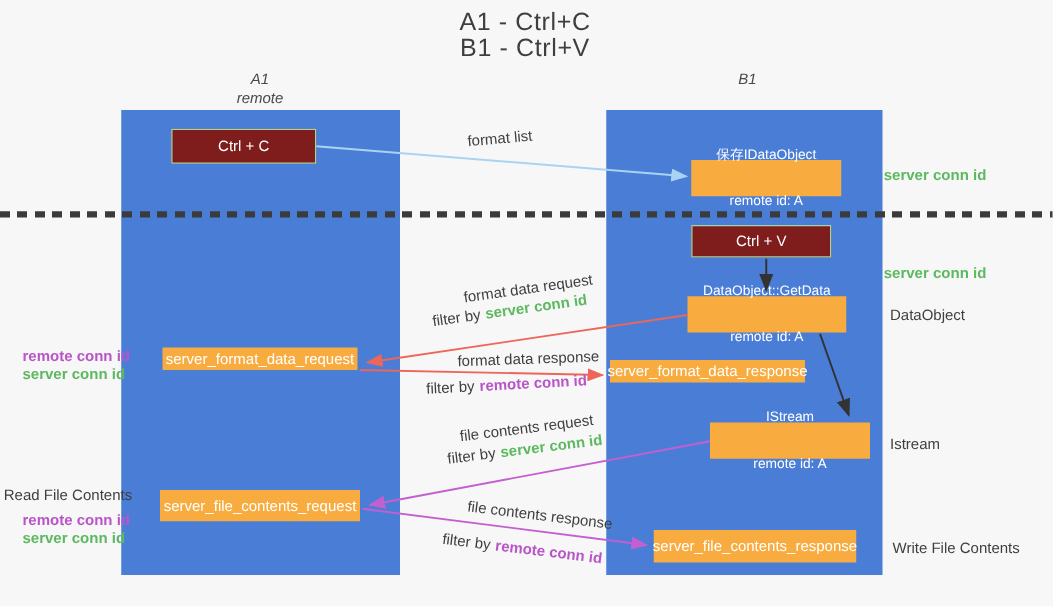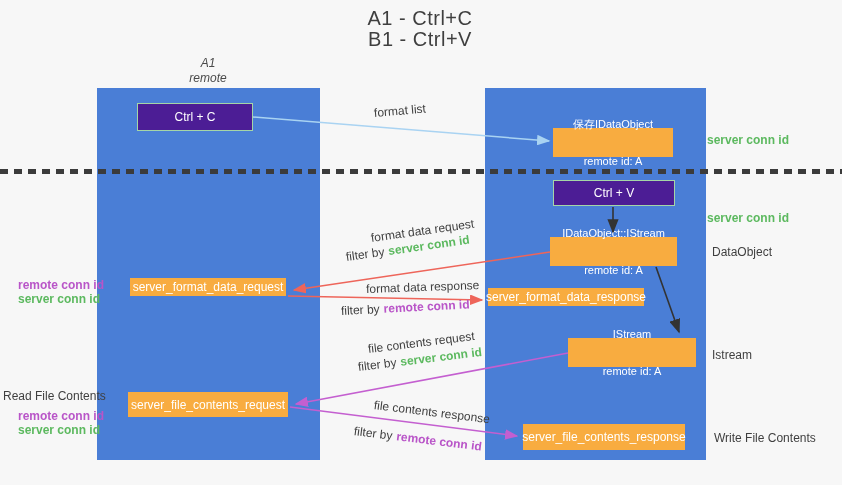--- a/index.html
+++ b/index.html
@@ -17,21 +17,21 @@
   
   .lane{background:#4a7ed6;}
   .lane-left{left:97px;top:88px;width:223px;height:372px;}
   .lane-right{left:485px;top:88px;width:221px;height:372px;}
   
   .dotted{left:0;top:169px;width:842px;height:5px;
     background:repeating-linear-gradient(90deg,#3b3b3b 0 8px,transparent 8px 14px);}
   
   .node{display:flex;flex-direction:column;align-items:center;justify-content:center;
     color:#ffffff;text-align:center;box-sizing:border-box;}
-  .green{background:#4c1d95;border:1px solid #a5d6a7;font-size:12px;}
+  .green{background:#7f1d1d;border:1px solid #a5d6a7;font-size:12px;}
   .orange{background:#f8ac40;font-size:12px;}
   .orange.small{font-size:11px;line-height:13px;gap:24px;}
   
   .green-id{color:#5cb95f;font-weight:bold;font-size:12px;white-space:nowrap;}
   .purple-id{color:#b955c8;font-weight:bold;font-size:12px;white-space:nowrap;}
   .side-label{font-size:12px;color:#3f3f3f;white-space:nowrap;}
   .right-align{text-align:right;width:78px;}
   
   .arrow-label{font-size:12px;color:#3f3f3f;white-space:nowrap;transform-origin:left center;}
   .two-tone{display:flex;gap:4px;}
@@ -43,42 +43,43 @@
 <div class="abs title">
   <div>A1 - Ctrl+C</div>
   <div>B1 - Ctrl+V</div>
 </div>
 
 <div class="abs lane-header" style="left:138px;top:56px;">
   <div>A1</div>
   <div>remote</div>
 </div>
 <div class="abs lane-header" style="left:528px;top:56px;">
+  <div>B1</div>
 </div>
 
 <div class="abs lane lane-left"></div>
 <div class="abs lane lane-right"></div>
 
 <div class="abs dotted"></div>
 
 <div class="abs node green" style="left:137px;top:103px;width:116px;height:28px;">
   <span>Ctrl + C</span>
 </div>
 
 <div class="abs node orange small" style="left:553px;top:128px;width:120px;height:29px;">
   <span>保存IDataObject</span>
   <span>remote id: A</span>
 </div>
 
-<div class="abs node green" style="left:553px;top:180px;width:122px;height:26px;">
+<div class="abs node green" style="left:553px;top:180px;width:112px;height:26px;">
   <span>Ctrl + V</span>
 </div>
 
 <div class="abs node orange small" style="left:550px;top:237px;width:127px;height:29px;">
-  <span>IDataObject::IStream</span>
+  <span>DataObject::GetData</span>
   <span>remote id: A</span>
 </div>
 
 <div class="abs node orange" style="left:130px;top:278px;width:156px;height:18px;">
   <span>server_format_data_request</span>
 </div>
 
 <div class="abs node orange" style="left:488px;top:288px;width:156px;height:18px;">
   <span>server_format_data_response</span>
 </div>

